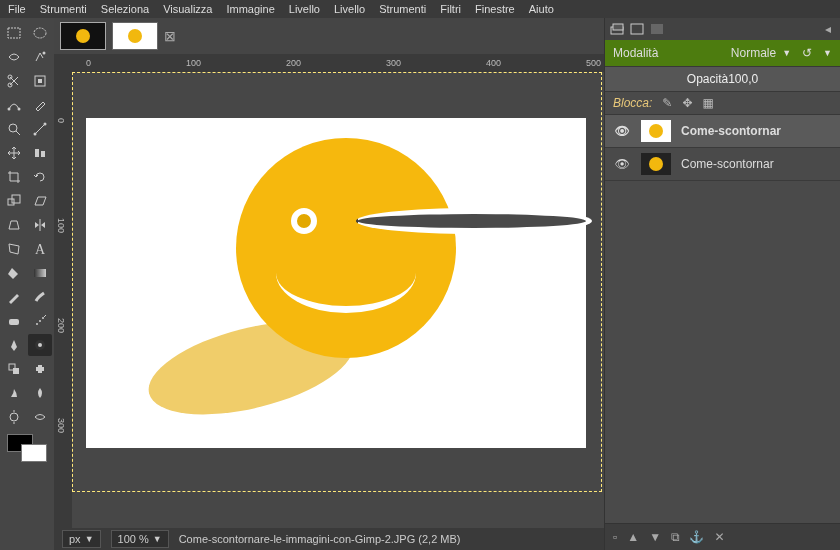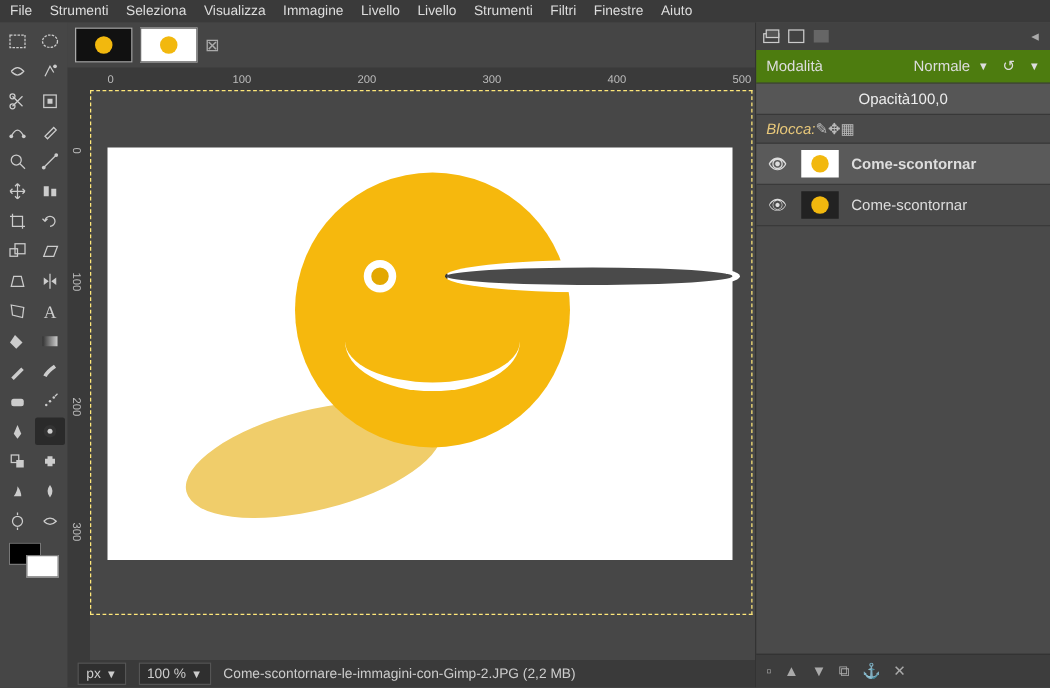--- a/index.html
+++ b/index.html
@@ -212,20 +212,21 @@
     display: flex;
     justify-content: center;
     padding: 5px 8px;
     background: #565656;
     color: #eee;
     border-bottom: 1px solid #383838;
   }
   .lock-row {
     display: flex;
     align-items: center;
+    gap: 10px;
     padding: 4px 8px;
     color: #e8c87a;
     font-style: italic;
     border-bottom: 1px solid #383838;
   }
   .lock-icon { color: #bbb; font-style: normal; }
   .layers {
     flex: 1;
     overflow: hidden;
   }

